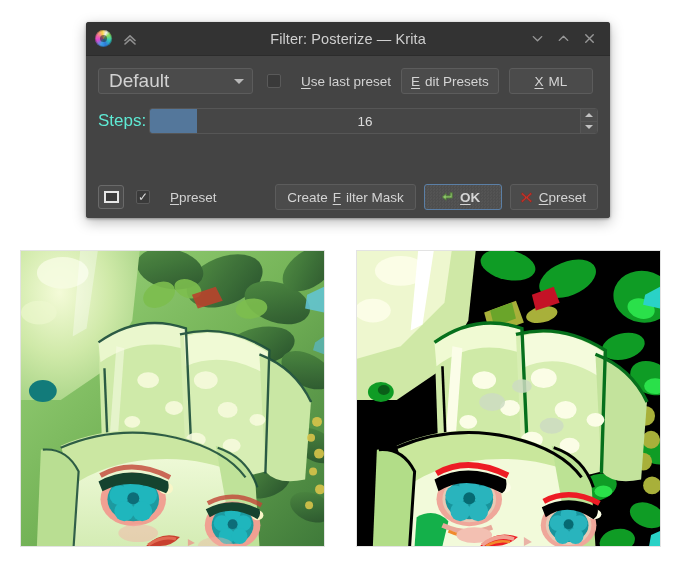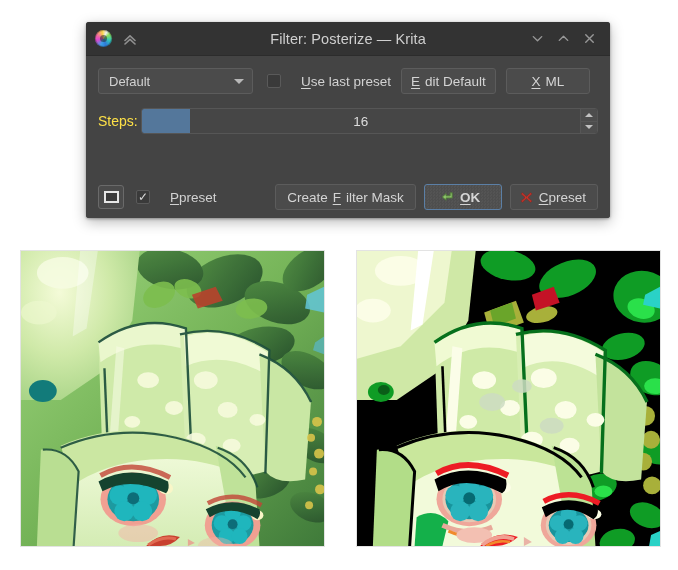--- a/index.html
+++ b/index.html
@@ -122,21 +122,21 @@
     background: #4b4b4b;
     border: 1px solid #5c5c5c;
     border-radius: 3px;
     display: flex;
     align-items: center;
     padding: 0 6px 0 10px;
     box-sizing: border-box;
     cursor: default;
   }
   .combo-label {
-    font-size: 13px;
+    font-size: 19px;
     color: #d2d2d2;
     flex: 1;
   }
   .tri-down {
     width: 0; height: 0;
     border-left: 5px solid transparent;
     border-right: 5px solid transparent;
     border-top: 5px solid #b8b8b8;
     margin-right: 2px;
   }
@@ -187,22 +187,22 @@
   u { text-decoration: underline; text-underline-offset: 2px; }
 
   
   .steps-row {
     display: flex;
     align-items: center;
     margin-top: 13px;
     height: 26px;
   }
   .steps-label {
-    font-size: 14px;
-    color: #fde047;
+    font-size: 17px;
+    color: #5eead4;
     margin-right: 3px;
   }
   .slider-spin {
     flex: 1;
     height: 26px;
     display: flex;
     align-items: stretch;
     background: #3d3d3d;
     border: 1px solid #565656;
     border-radius: 3px;
@@ -369,21 +369,21 @@
         <span class="tri-down"></span>
       </div>
 
       <div class="checkitem">
         <span class="cbox"></span>
         <span class="lbl"><u>U</u><span>se last preset</span></span>
       </div>
 
       <div class="btn edit-presets">
         <u>E</u>
-          <span>dit Default</span>
+          <span>dit Presets</span>
       </div>
 
       <div class="btn xml">
         <u>X</u>
           <span>ML</span>
       </div>
     </div>
 
     <div class="steps-row">
       <span class="steps-label">Steps:</span>

